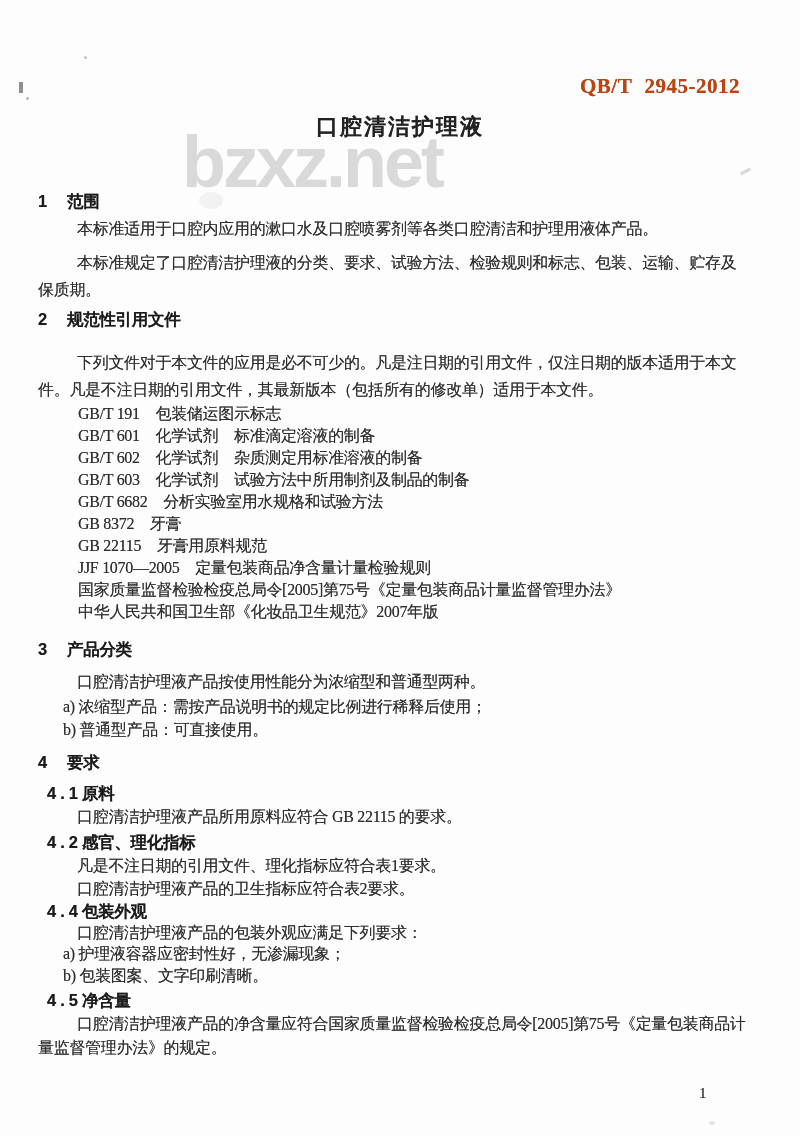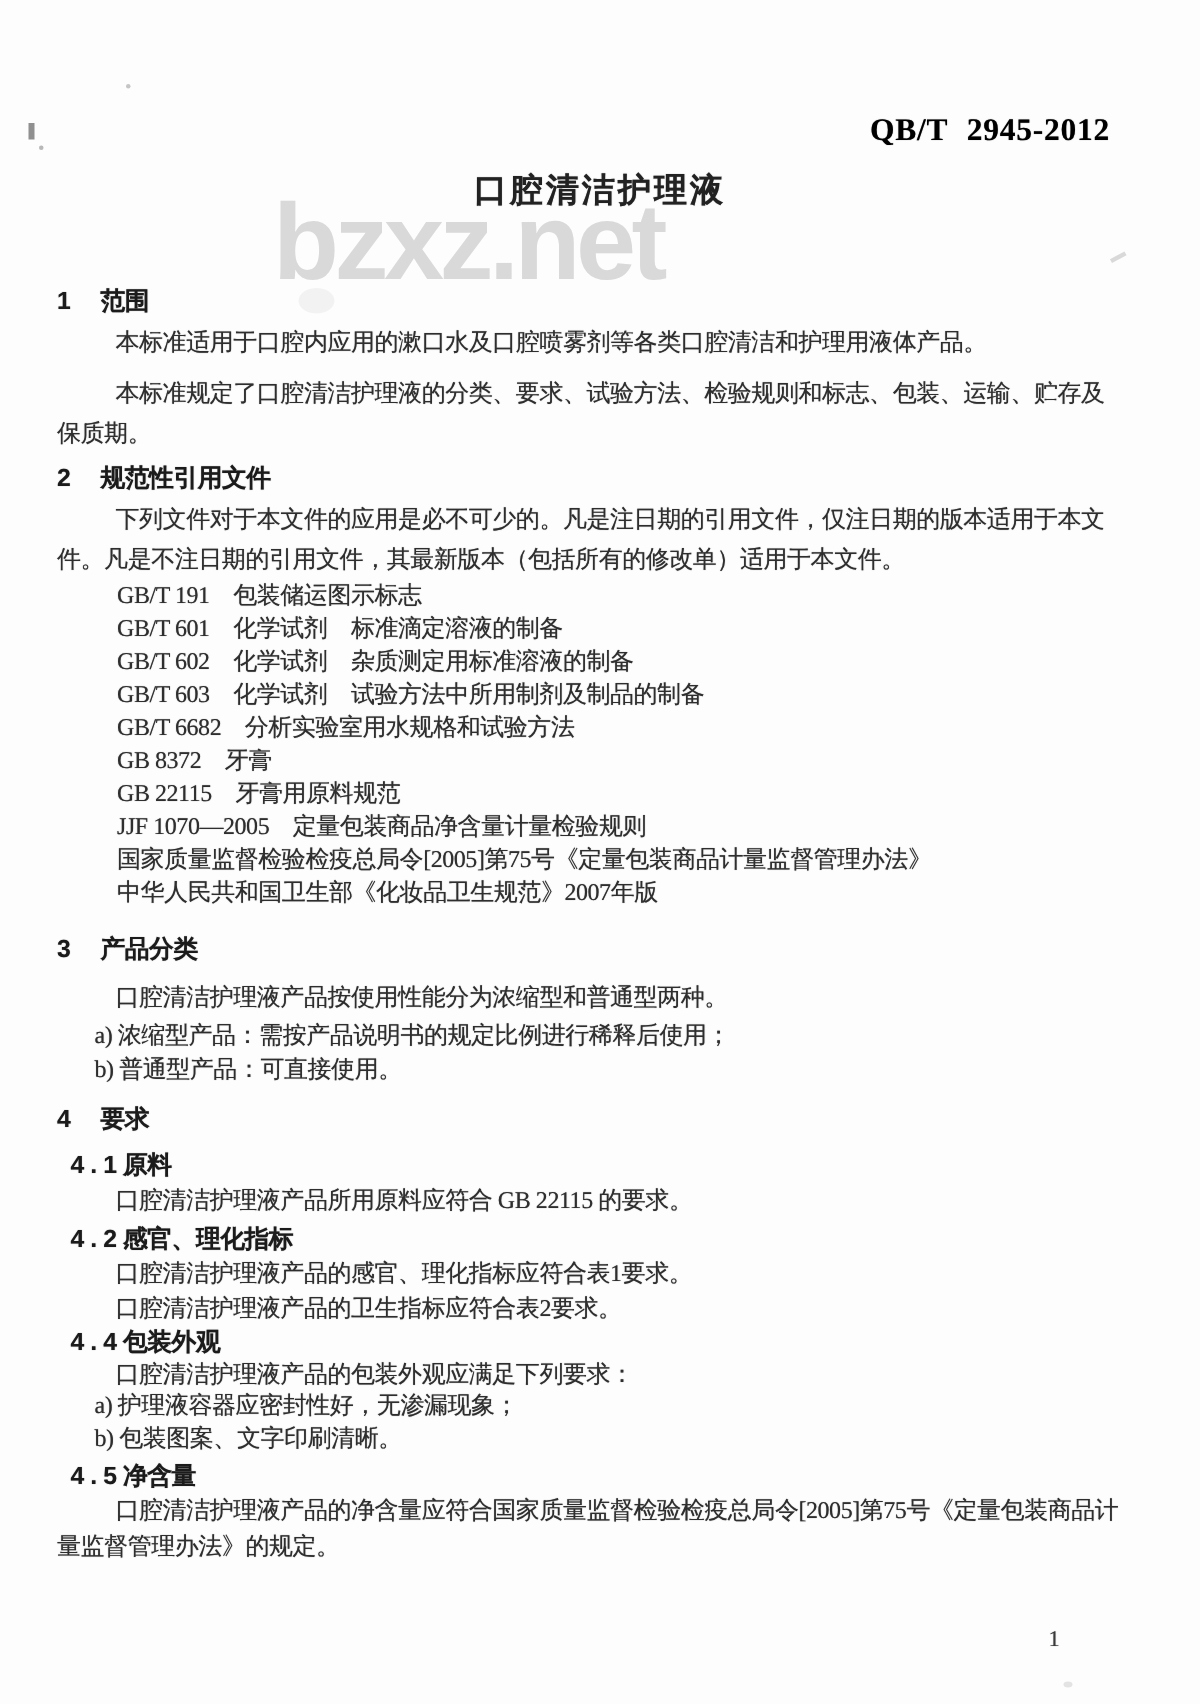--- a/index.html
+++ b/index.html
@@ -9,21 +9,21 @@
     font-family:"Liberation Serif","DejaVu Serif",serif;
     color:#2e2e2e;
   }
   .scan-text { text-shadow:0 0 0.6px rgba(40,40,40,0.65); }
 
   
   .doc-code {
     position:absolute; top:74px; right:60px; z-index:2;
     font-family:"Liberation Serif","DejaVu Serif",serif;
     font-weight:bold; font-size:21px; letter-spacing:0.5px; word-spacing:7px;
-    color:#000000;
+    color:#c2410c;
   }
   .doc-title {
     position:absolute; top:112px; left:0; width:100%; z-index:2;
     text-align:center;
     font-family:"Liberation Sans","DejaVu Sans",sans-serif;
     font-weight:bold; font-size:22px; letter-spacing:2px; color:#222222;
   }
   .watermark {
     position:absolute; top:126px; left:182px; z-index:0;
     font-family:"Liberation Sans","DejaVu Sans",sans-serif;
@@ -90,21 +90,21 @@
       <span class="num-main">1</span>
       <span>范围</span>
     </div>
     <p class="para">本标准适用于口腔内应用的漱口水及口腔喷雾剂等各类口腔清洁和护理用液体产品。</p>
     <p class="para mt7">本标准规定了口腔清洁护理液的分类、要求、试验方法、检验规则和标志、包装、运输、贮存及保质期。</p>
 
     <div class="h-row mt3">
       <span class="num-main">2</span>
       <span>规范性引用文件</span>
     </div>
-    <p class="para" style="margin-top:0">下列文件对于本文件的应用是必不可少的。凡是注日期的引用文件，仅注日期的版本适用于本文件。凡是不注日期的引用文件，其最新版本（包括所有的修改单）适用于本文件。</p>
+    <p class="para" style="margin-top:16px">下列文件对于本文件的应用是必不可少的。凡是注日期的引用文件，仅注日期的版本适用于本文件。凡是不注日期的引用文件，其最新版本（包括所有的修改单）适用于本文件。</p>
     <div>
       <div class="ref-line">GB/T 191　包装储运图示标志</div>
       <div class="ref-line">GB/T 601　化学试剂　标准滴定溶液的制备</div>
       <div class="ref-line">GB/T 602　化学试剂　杂质测定用标准溶液的制备</div>
       <div class="ref-line">GB/T 603　化学试剂　试验方法中所用制剂及制品的制备</div>
       <div class="ref-line">GB/T 6682　分析实验室用水规格和试验方法</div>
       <div class="ref-line">GB 8372　牙膏</div>
       <div class="ref-line">GB 22115　牙膏用原料规范</div>
       <div class="ref-line">JJF 1070—2005　定量包装商品净含量计量检验规则</div>
       <div class="ref-line">国家质量监督检验检疫总局令[2005]第75号《定量包装商品计量监督管理办法》</div>
@@ -129,21 +129,21 @@
     <div class="h-row sub mt6">
       <span class="num-sub">4.1</span>
       <span>原料</span>
     </div>
     <p class="para-tight">口腔清洁护理液产品所用原料应符合 GB 22115 的要求。</p>
 
     <div class="h-row sub mt3">
       <span class="num-sub">4.2</span>
       <span>感官、理化指标</span>
     </div>
-    <p class="para-tight">口腔清洁护理液产品的感官、理化指标应符合表1要求。</p>
+    <p class="para-tight">凡是不注日期的引用文件、理化指标应符合表1要求。</p>
 
     <p class="para-tight">口腔清洁护理液产品的卫生指标应符合表2要求。</p>
 
     <div class="h-row sub">
       <span class="num-sub">4.4</span>
       <span>包装外观</span>
     </div>
     <p class="para-tight s44-p">口腔清洁护理液产品的包装外观应满足下列要求：</p>
     <div>
       <div class="item-line">a) 护理液容器应密封性好，无渗漏现象；</div>

